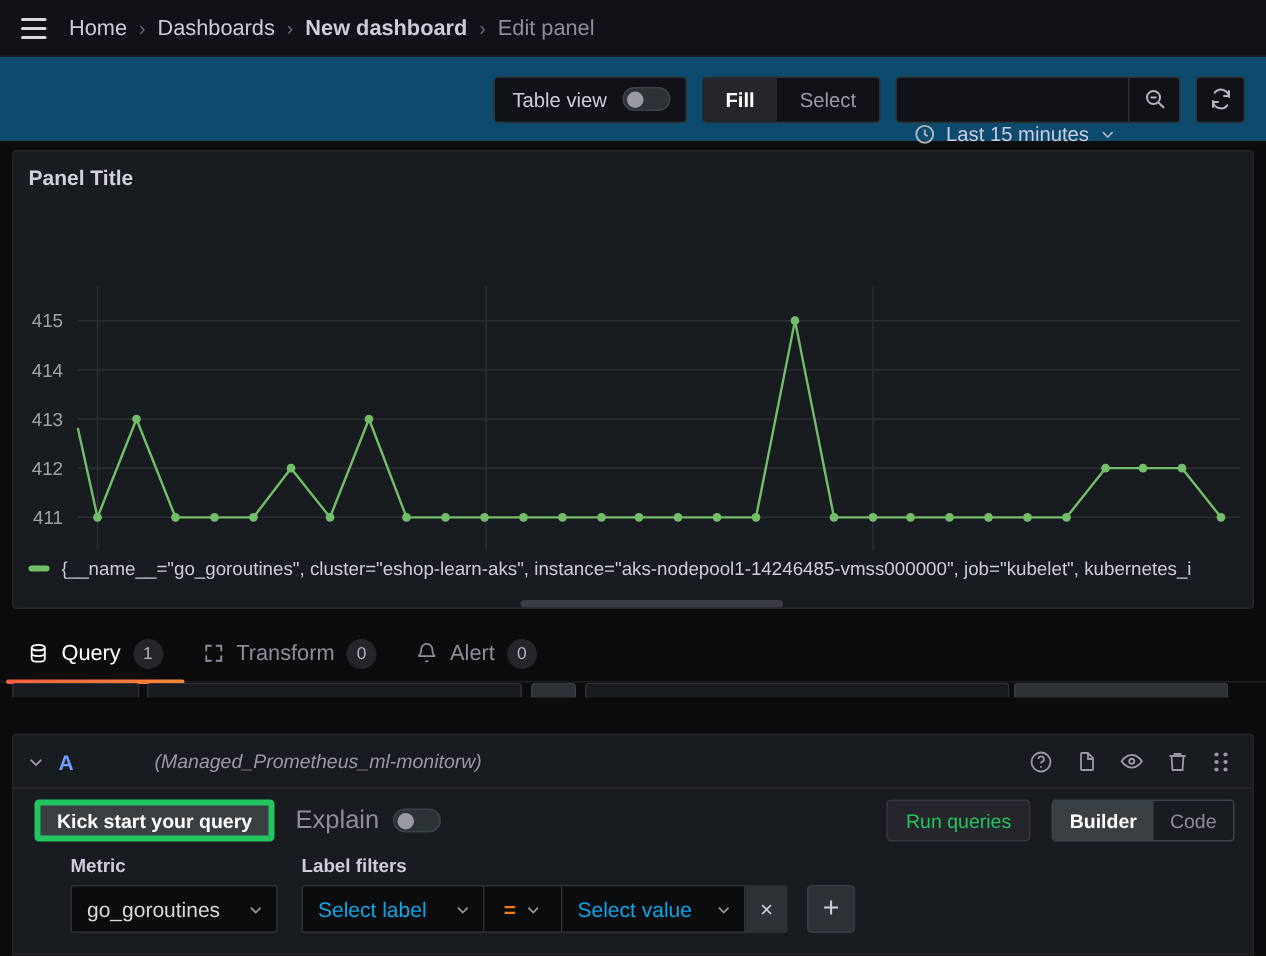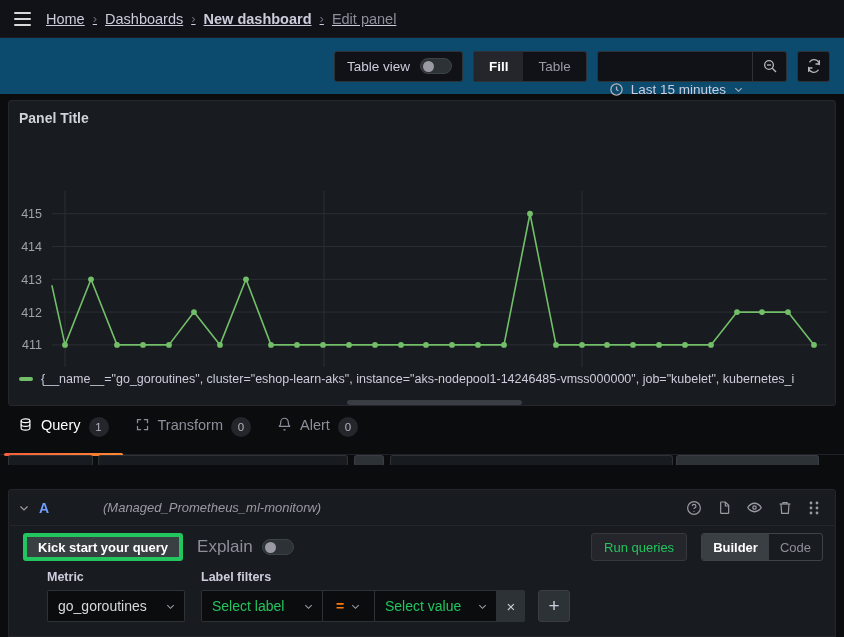--- a/index.html
+++ b/index.html
@@ -12,21 +12,20 @@
   }
   #app { position: relative; width: 844px; height: 637px; }
 
   
   .topbar {
     position: absolute; left: 0; top: 0; width: 844px; height: 38px;
     background: #111217;
     display: flex; align-items: center;
     padding-left: 8px;
     border-bottom: 1px solid #1b1c21;
-    text-decoration: underline;
   }
   .hamburger {
     width: 28px; height: 28px; display: flex; flex-direction: column;
     justify-content: center; align-items: center; gap: 4px; cursor: pointer;
     margin-right: 10px;
   }
   .hamburger span { display: block; width: 17px; height: 2px; background: #d8d9da; border-radius: 1px; }
   .crumb { font-size: 14.5px; color: #ccccdc; cursor: pointer; }
   .crumb.bold { font-weight: 600; }
   .crumb.dim { color: #8e8e9b; cursor: default; }
@@ -95,21 +94,21 @@
     position: absolute; left: 347px; top: 400px; width: 175px; height: 5px;
     background: #3a3d44; border-radius: 3px;
   }
 
   
   .tabs {
     position: absolute; left: 0; top: 417px; width: 844px; height: 38px;
     display: flex; align-items: center; padding-left: 18px; gap: 26px;
     border-bottom: 1px solid #1f2126;
   }
-  .tab { display: flex; gap: 8px; height: 38px; cursor: pointer; position: relative; }
+  .tab { display: flex; align-items: center; gap: 8px; height: 38px; cursor: pointer; position: relative; }
   .tab .tlabel { font-size: 14.5px; color: #8e8e9b; }
   .tab.active .tlabel { color: #ffffff; }
   .tab .count {
     min-width: 20px; height: 20px; padding: 0 6px; border-radius: 10px;
     background: #24262b; color: #b5b6bd; font-size: 11.5px;
     display: flex; align-items: center; justify-content: center;
   }
   .tab .underline {
     position: absolute; left: -14px; right: -14px; bottom: -1px; height: 3px;
     border-radius: 2px;
@@ -158,21 +157,21 @@
   .seg2 .opt.active { background: #3a3f44; color: #ffffff; font-weight: 600; }
 
   .qfields { position: absolute; left: 0; top: 44px; width: 828px; }
   .fieldcol { position: absolute; }
   .fieldlabel { font-size: 12.5px; font-weight: 600; color: #ccccdc; margin-bottom: 6px; }
   .select {
     height: 32px; background: #0b0c0e; border: 1px solid #2c3235; border-radius: 2px;
     display: flex; align-items: center; padding: 0 8px 0 10px; gap: 8px; cursor: pointer;
   }
   .select .val { font-size: 14px; color: #d8d9da; white-space: nowrap; }
-  .select .ph { font-size: 14px; color: #22c55e; white-space: nowrap; }
+  .select .ph { font-size: 14px; color: #0ea5e9; white-space: nowrap; }
   .opselect { border-radius: 0; justify-content: center; gap: 6px; padding: 0 6px; }
   .opselect .val { color: #ff780a; font-weight: 600; }
   .xbtn {
     width: 28px; height: 32px; background: #2c3235; border: 1px solid #2c3235;
     display: flex; align-items: center; justify-content: center; cursor: pointer;
     color: #ccccdc; font-size: 15px; border-radius: 0 2px 2px 0;
   }
   .plusbtn {
     width: 32px; height: 32px; background: #2c3235; border: 1px solid #3a3d44;
     border-radius: 3px; display: flex; align-items: center; justify-content: center;
@@ -206,21 +205,21 @@
 
     <div class="tb-box tableview">
       <span class="lbl">Table view</span>
       <span class="switch">
           <span class="knob"></span>
         </span>
     </div>
 
     <div class="tb-box seg">
       <div class="opt active">Fill</div>
-      <div class="opt">Table</div>
+      <div class="opt">Select</div>
     </div>
 
     <div class="tb-box">
       <div class="timepick" style="height:29px;display:flex;align-items:center;">
         <span>
           <svg width="15" height="15" viewBox="0 0 24 24" fill="none" stroke="#b5b6bd" stroke-width="2">
             <circle cx="12" cy="12" r="9"></circle>
               <path d="M12 7v5l3 2"></path>
           </svg>
         </span>

